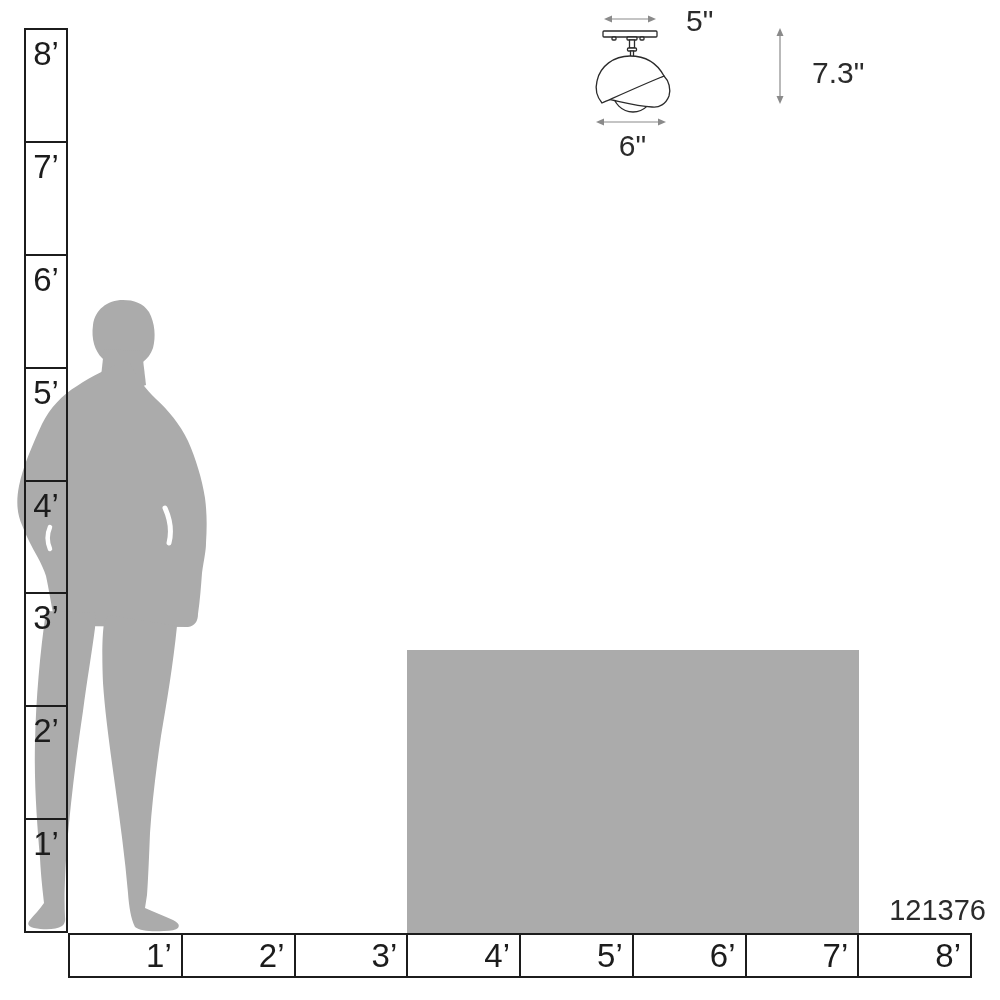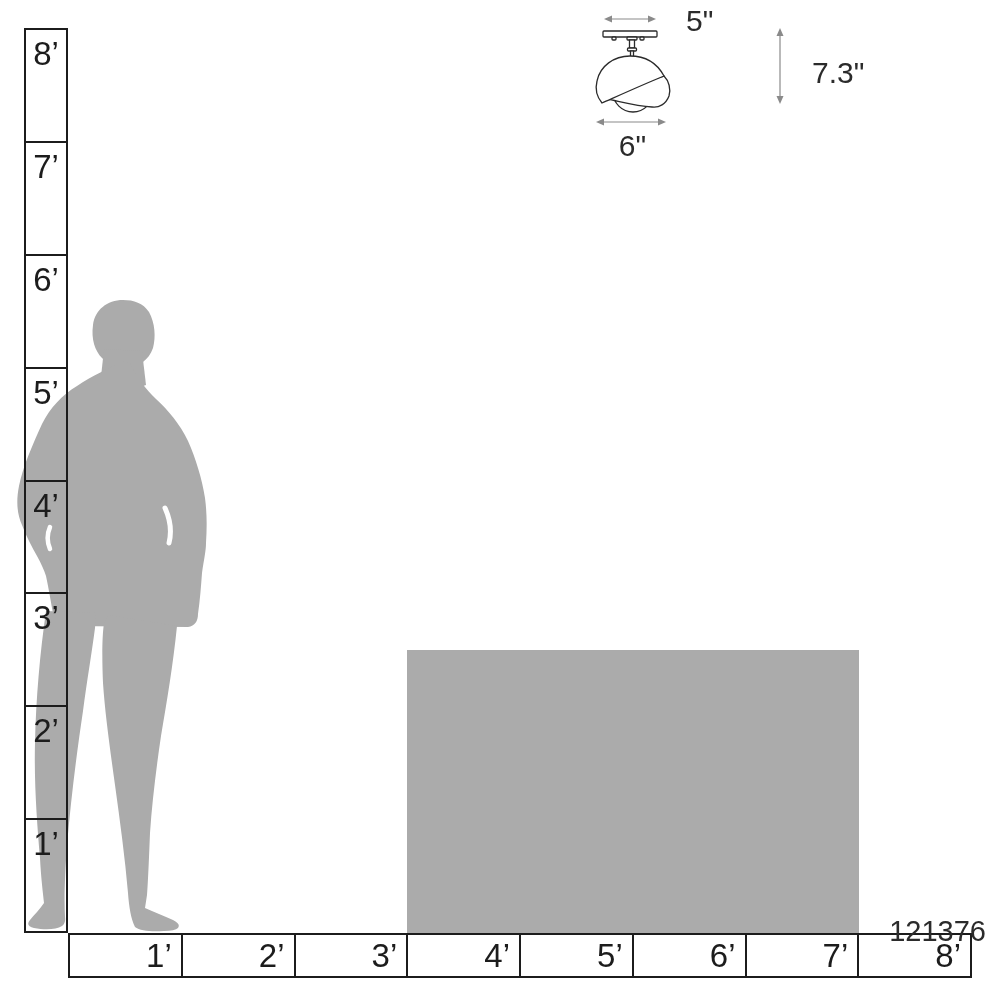--- a/index.html
+++ b/index.html
@@ -92,21 +92,21 @@
     z-index: 4;
     white-space: nowrap;
   }
   #label-canopy-width { left: 686px; top: 6px; }
   #label-height       { left: 812px; top: 58px; }
   #label-shade-width  { left: 595px; top: 131px; width: 75px; text-align: center; }
 
   
   .product-code {
     position: absolute;
-    right: 14px; top: 917px;
+    right: 14px; top: 896px;
     font-size: 29px;
     line-height: 1;
     color: #2b2b2b;
     z-index: 4;
   }
 </style>
 </head>
 <body>
 
 <div id="canvas">

